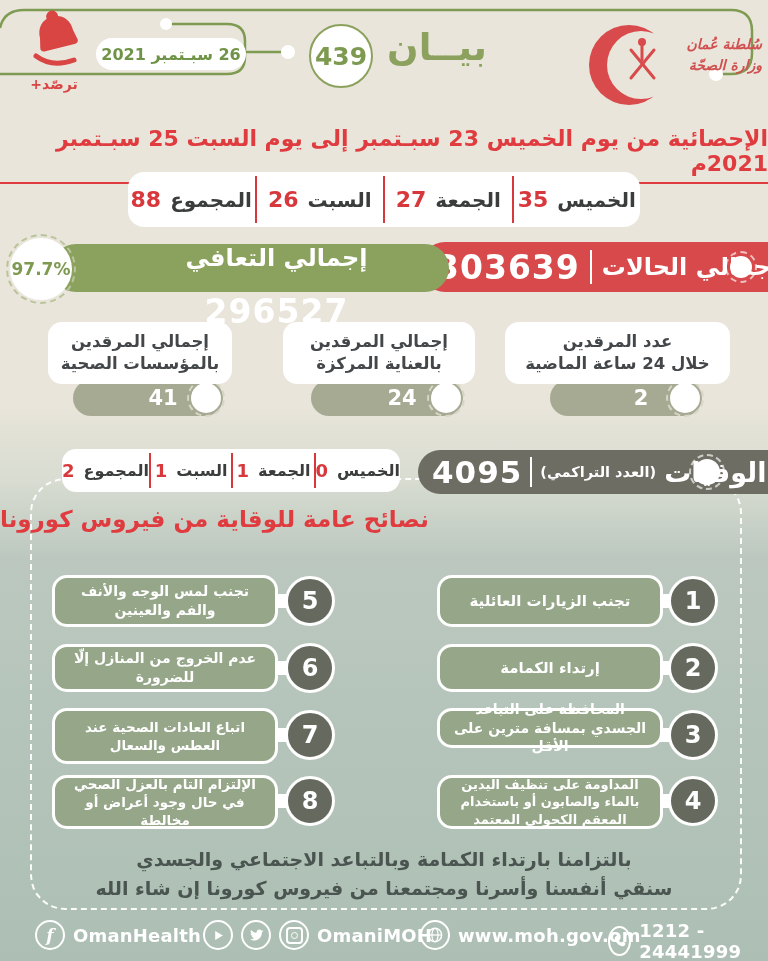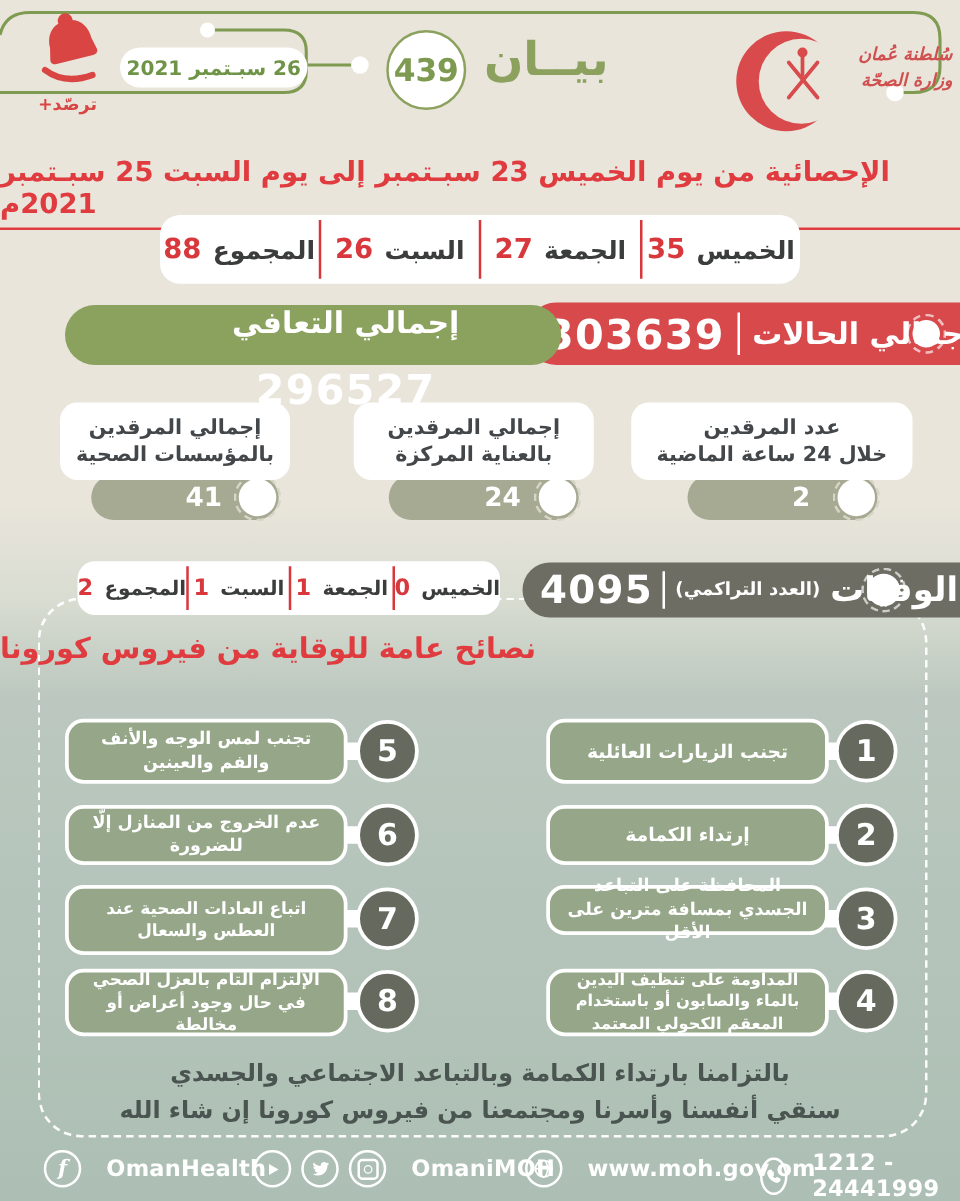--- a/index.html
+++ b/index.html
@@ -14,21 +14,21 @@
   .date-badge{left:96px;top:38px;width:150px;height:32px;background:#fff;border-radius:16px;
     color:#6f9447;font-weight:bold;font-size:16px;}
   .bulletin-word{left:372px;top:26px;width:130px;color:#8ba15d;font-weight:bold;font-size:37px;text-align:center;}
   .bulletin-circle{left:309px;top:24px;width:60px;height:60px;background:#fff;border:2px solid #8ba15d;
     border-radius:50%;color:#7d9a50;font-weight:bold;font-size:25px;}
   .tarassud{left:14px;top:76px;width:80px;text-align:center;color:#d94543;font-weight:bold;font-size:14px;}
   .moh-callig{left:662px;top:34px;width:100px;color:#d05050;font-weight:bold;
     font-size:14px;line-height:1.5;font-style:italic;}
 
   
-  .stats-title{top:126px;left:0;width:768px;text-align:left;}
+  .stats-title{top:126px;left:0;width:768px;text-align:right;}
   .stats-title span{display:inline-block;color:#e03c40;font-weight:bold;font-size:22px;
     border-bottom:2.5px solid #e03c40;padding-bottom:6px;}
 
   
   .days-box{background:#fff;display:flex;align-items:stretch;}
   .days-box .cell{flex:1;display:flex;align-items:center;justify-content:center;gap:9px;}
   .days-box .sep{width:2px;background:#d8383c;margin:4px 0;}
   .day-label{color:#3b3d3c;font-weight:bold;}
   .day-value{color:#d8383c;font-weight:bold;}
   .cases-box{left:128px;top:172px;width:512px;height:55px;border-radius:16px;}
@@ -83,21 +83,21 @@
     font-size:15px;line-height:1.35;padding:2px 6px;box-sizing:border-box;z-index:2;}
   .adv-num{width:50px;height:50px;background:#666a5e;border:3px solid #fff;border-radius:50%;
     color:#fff;font-weight:bold;font-size:24px;z-index:3;box-sizing:border-box;}
   .adv-conn{width:24px;height:14px;background:#fff;z-index:1;}
 
   .closing{left:0;top:845px;width:768px;text-align:center;color:#4a5450;font-weight:bold;
     font-size:19px;line-height:1.55;}
 
   
   .footer-group{top:920px;display:flex;flex-direction:row;align-items:center;gap:8px;direction:ltr;color:#fff;}
-  .footer-group .txt{font-weight:bold;font-size:18px;letter-spacing:.2px;margin-left:12px;}
+  .footer-group .txt{font-weight:bold;font-size:18px;letter-spacing:.2px;}
   .fico{width:30px;height:30px;border:2px solid #fff;border-radius:50%;box-sizing:border-box;
     display:flex;align-items:center;justify-content:center;color:#fff;font-weight:bold;}
   .ig-glyph{width:13px;height:13px;border:2px solid #fff;border-radius:4px;position:relative;}
   .ig-glyph::after{content:"";position:absolute;left:3px;top:3px;width:7px;height:7px;border:1.6px solid #fff;
     border-radius:50%;box-sizing:border-box;}
 </style>
 </head>
 <body>
 
 <div id="canvas">
@@ -171,20 +171,21 @@
     <span class="vdiv"></span>
     <span class="lbl">إجمالي الحالات</span>
   </div>
   <div class="abs dot" style="right:16px;top:256px;width:22px;height:22px;"></div>
 
   <div class="abs pill-rec">
     <span class="lbl">إجمالي التعافي</span>
     <span class="vdiv"></span>
     <span class="num">296527</span>
   </div>
+  <div class="abs ctr rec-circle">97.7%</div>
 
   <div class="abs stat-card" style="left:505px;top:322px;width:225px;">
     <div class="box">
       <div>عدد المرقدين</div>
       <div>خلال 24 ساعة الماضية</div>
     </div>
     <div class="pill" style="left:45px;right:28px;">
       <span class="val">2</span>
       <span class="pdot"></span>
     </div>

